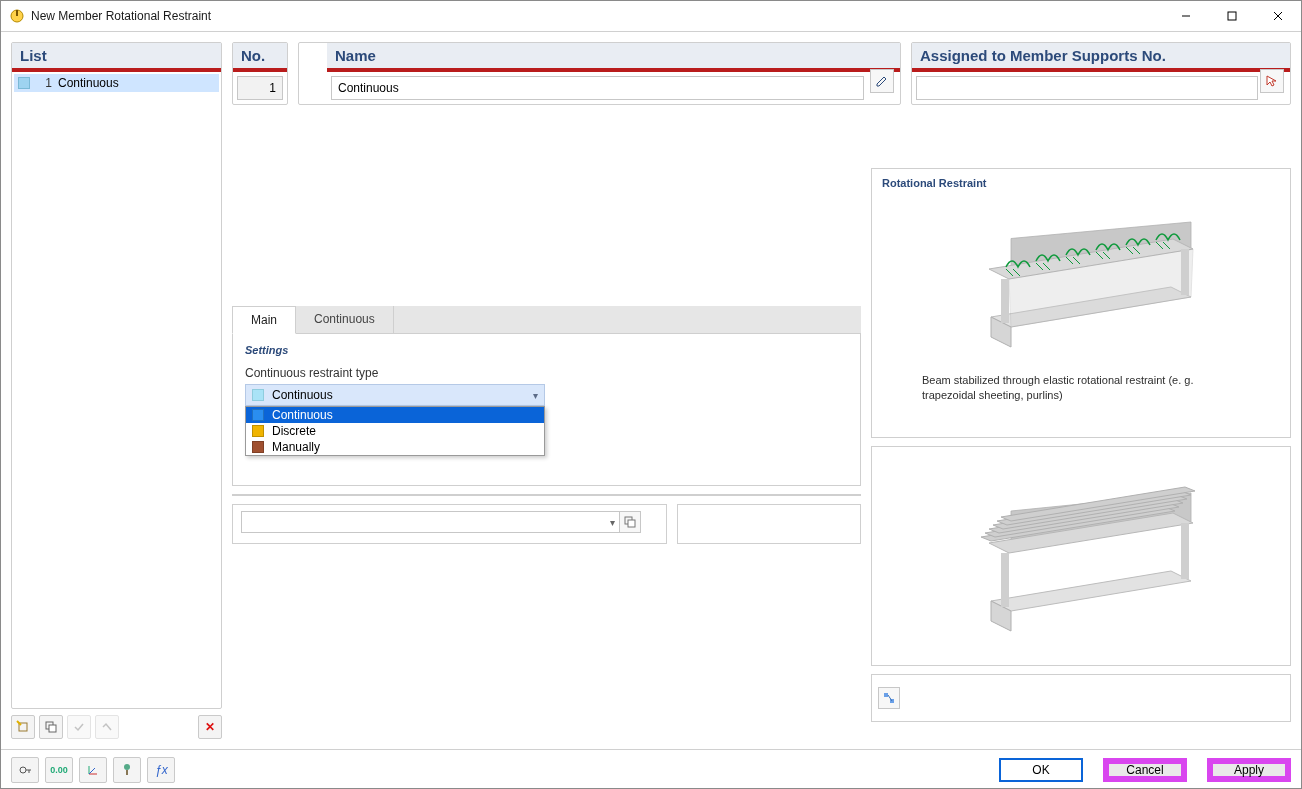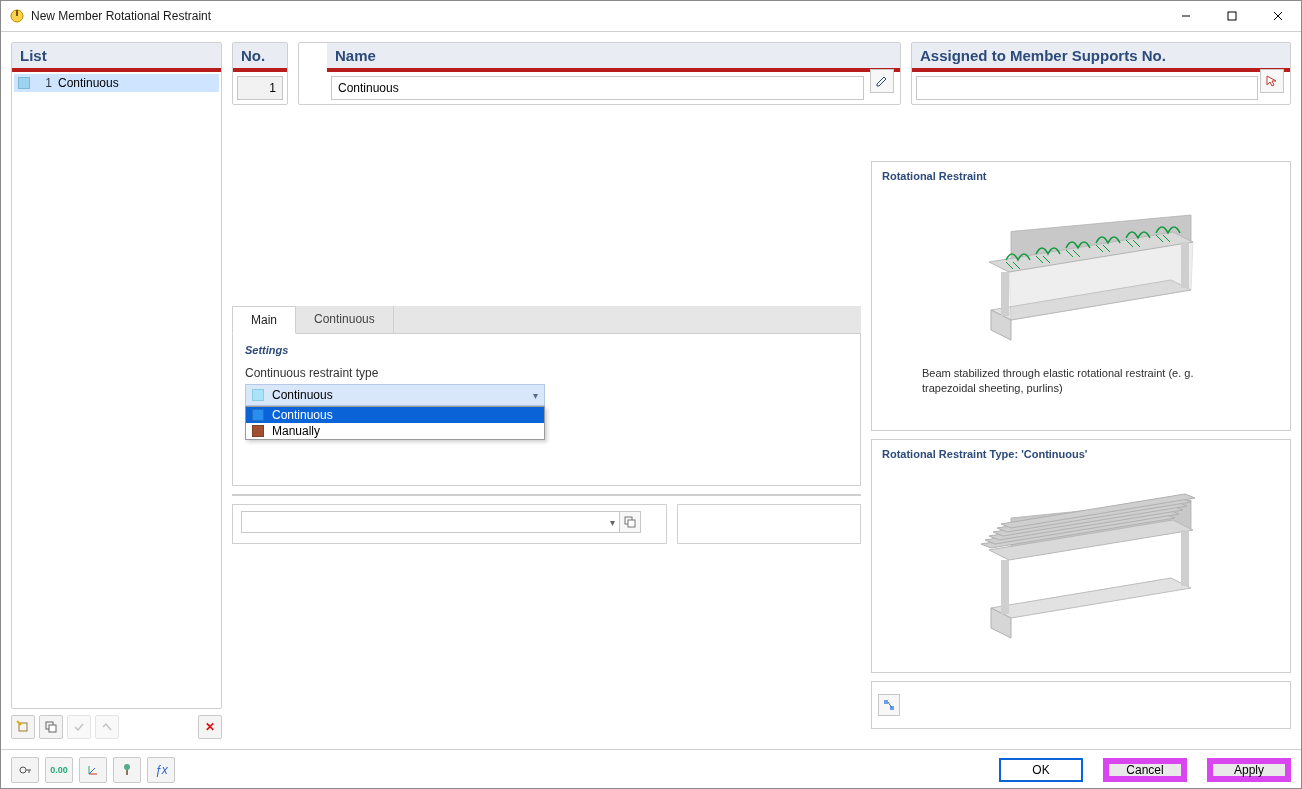--- a/index.html
+++ b/index.html
@@ -183,20 +183,24 @@
               <span class="sw"></span>
               <span>Continuous</span>
               <span class="chev combo-arrow">▾</span>
             </div>
             <div class="dropdown">
               <div class="dd-item sel">
                 <span class="sw sw-cont"></span>
                 <span>Continuous</span>
               </div>
               <div class="dd-item">
+                <span class="sw sw-disc"></span>
+                <span>Discrete</span>
+              </div>
+              <div class="dd-item">
                 <span class="sw sw-man"></span>
                 <span>Manually</span>
               </div>
             </div>
           </div>
         </div>
 
         <div class="blank-panel"></div>
 
         <div class="comment-row">
@@ -249,21 +253,20 @@
               <line x1="175" y1="50" x2="182" y2="57"></line>
                 <line x1="182" y1="50" x2="189" y2="57"></line>
               <line x1="205" y1="45" x2="212" y2="52"></line>
                 <line x1="212" y1="45" x2="219" y2="52"></line>
             </g>
           </svg>
           <div class="desc">Beam stabilized through elastic rotational restraint (e. g. trapezoidal sheeting, purlins)</div>
         </div>
 
         <div class="rr-panel" style="flex:1;">
-          <div class="rr-title">Rotational Restraint Type: 'Continuous'</div>
           <svg class="beam-svg" width="260" height="190" viewBox="0 0 260 190">
             <g>
               <polygon points="40,140 220,110 240,120 60,150" fill="#e2e2e2" stroke="#bcbcbc"></polygon>
               <polygon points="40,140 60,150 60,170 40,160" fill="#d6d6d6" stroke="#b0b0b0"></polygon>
               <polygon points="60,150 240,120 240,168 60,198" fill="#c8c8c8" stroke="#b0b0b0" transform="translate(0,-40) scale(1,0.6)"></polygon>
               <polygon points="38,82 222,52 242,62 58,92" fill="#d9d9d9" stroke="#b7b7b7"></polygon>
               <rect x="50" y="92" width="8" height="54" fill="#cfcfcf"></rect>
               <rect x="230" y="62" width="8" height="56" fill="#cfcfcf"></rect>
             </g>
             <g fill="#cfcfcf" stroke="#b0b0b0">

